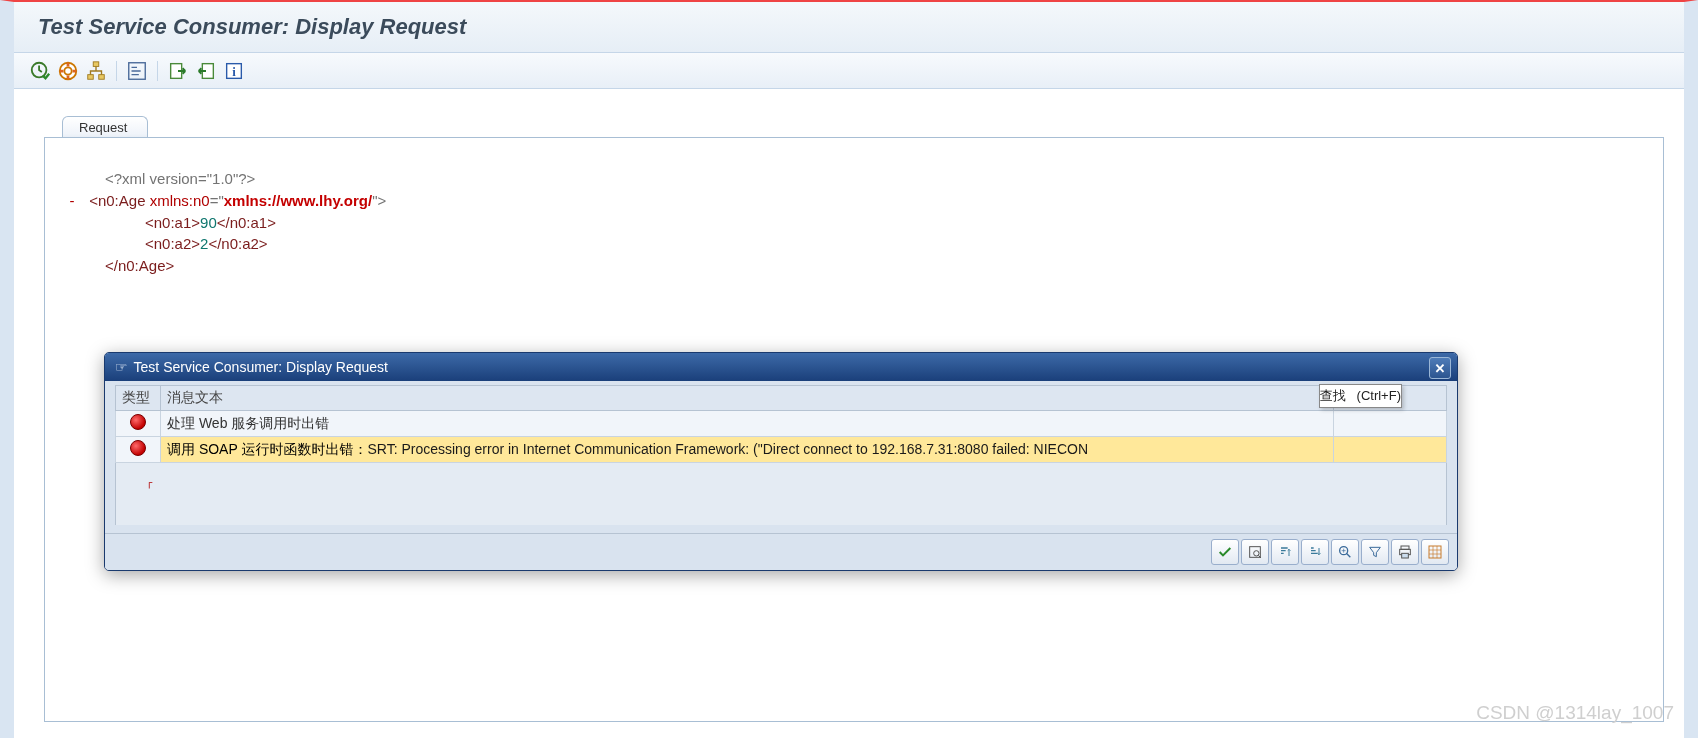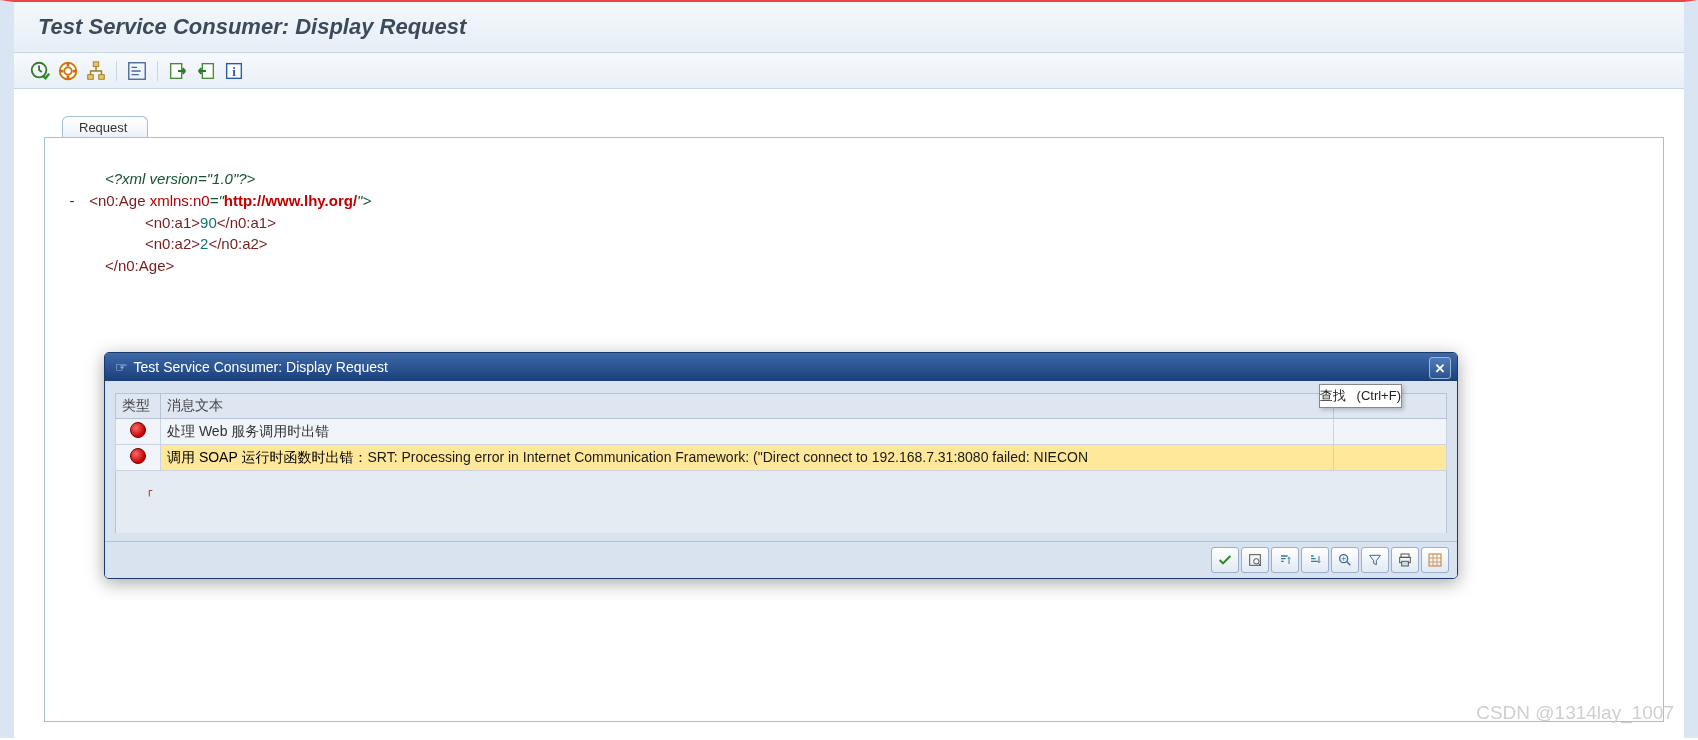--- a/index.html
+++ b/index.html
@@ -89,21 +89,21 @@
     position: relative;
     padding: 30px 40px;
     box-sizing: border-box;
   }
   .xml-view {
     font-family: Verdana, Arial, sans-serif;
     font-size: 15px;
     line-height: 1.45;
     white-space: nowrap;
   }
-  .xml-blue { color: #14532d; font-style: italic; }
+  .xml-blue { color: #737373; }
   .xml-red  { color: #b00000; }
   .xml-dark { color: #7a1c1c; }
   .xml-bold { font-weight: normal; color: #0f766e; }
   .xml-minus {
     color: #b00000;
     display: inline-block;
     width: 14px;
     text-align: center;
     margin-left: -20px;
   }
@@ -146,21 +146,21 @@
     border-radius: 3px;
     color: #fff;
     font-weight: bold;
     font-size: 13px;
     display: flex;
     align-items: center;
     justify-content: center;
     cursor: pointer;
   }
   .dlg-body {
-    padding: 12px 10px 8px 10px;
+    padding: 4px 10px 8px 10px;
   }
   .msg-table {
     width: 100%;
     border-collapse: collapse;
     font-size: 14px;
     background: #f1f5fa;
     border: 1px solid #b6c3d2;
   }
   .msg-table th {
     background: #dde6f1;
@@ -322,21 +322,21 @@
 
   <div class="tab-panel">
     <div class="xml-view">
       <div>
         <span style="margin-left:20px"></span>
         <span class="xml-blue">&lt;?xml version=</span><span class="xml-blue">"1.0"</span><span class="xml-blue">?&gt;</span>
       </div>
       <div>
         <span class="xml-minus">-</span>
         <span style="margin-left:6px"></span>
-        <span class="xml-dark">&lt;n0:Age </span><span class="xml-red">xmlns:n0</span><span class="xml-blue">="</span><span class="xml-red xml-bold" style="color:#c40000; font-weight:bold">http://www.lhy.org/</span><span class="xml-blue">"&gt;</span>
+        <span class="xml-dark">&lt;n0:Age </span><span class="xml-red">xmlns:n0</span><span class="xml-blue">="</span><span class="xml-red xml-bold" style="color:#c40000; font-weight:bold">xmlns://www.lhy.org/</span><span class="xml-blue">"&gt;</span>
       </div>
       <div style="padding-left:60px">
         <span class="xml-dark">&lt;n0:a1&gt;</span><span class="xml-bold">90</span><span class="xml-dark">&lt;/n0:a1&gt;</span>
       </div>
       <div style="padding-left:60px">
         <span class="xml-dark">&lt;n0:a2&gt;</span><span class="xml-bold">2</span><span class="xml-dark">&lt;/n0:a2&gt;</span>
       </div>
       <div style="padding-left:20px">
         <span class="xml-dark">&lt;/n0:Age&gt;</span>
       </div>

